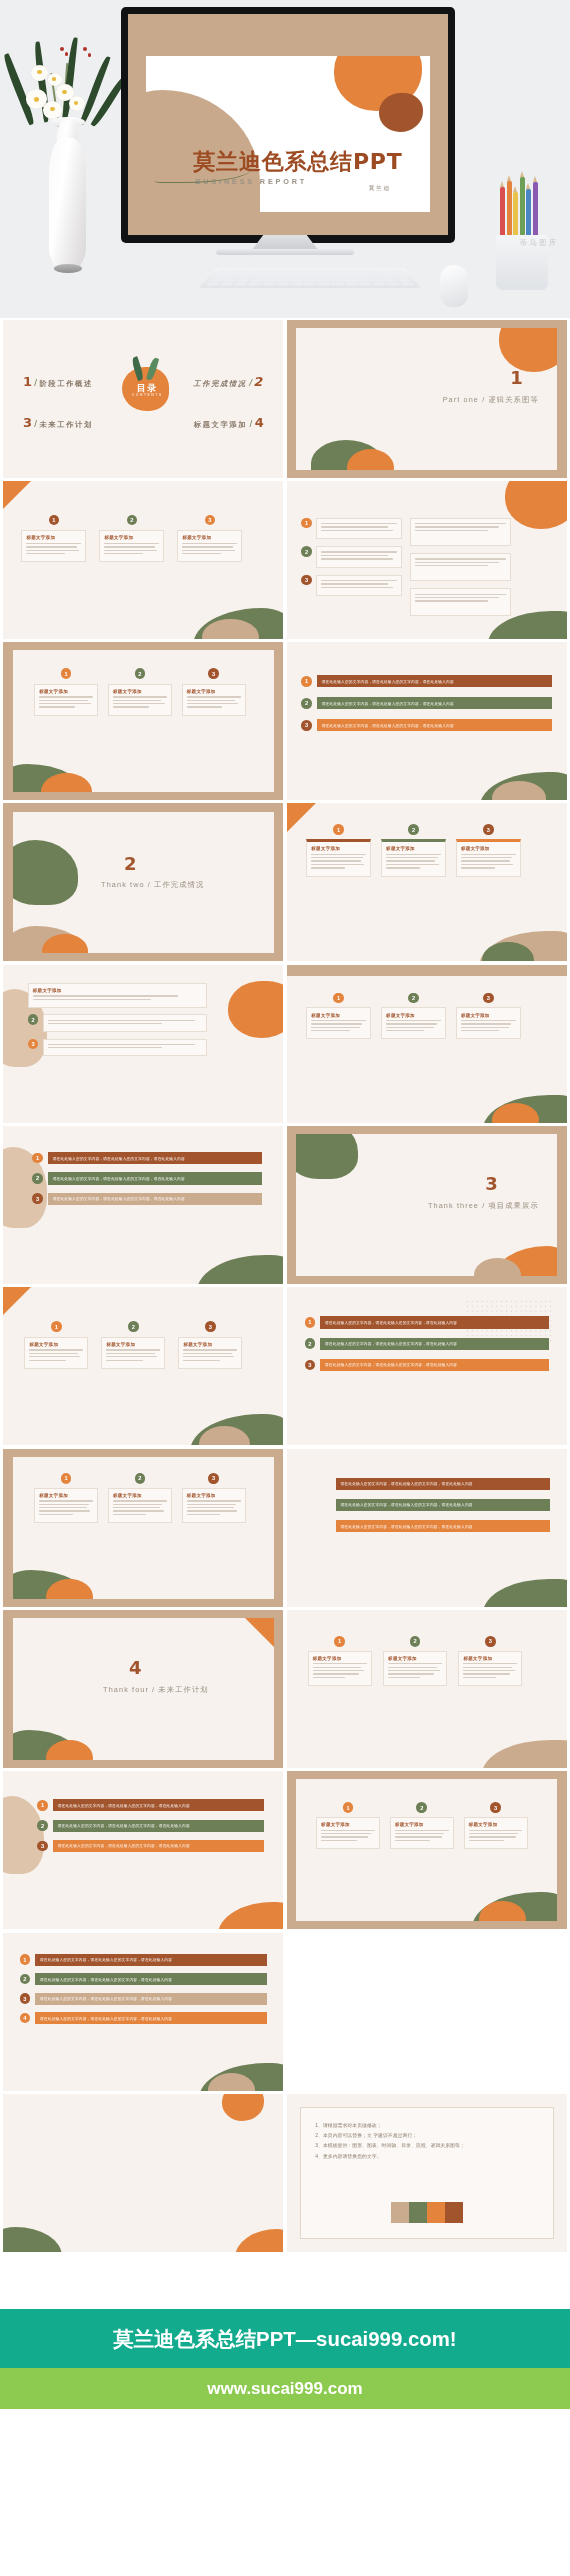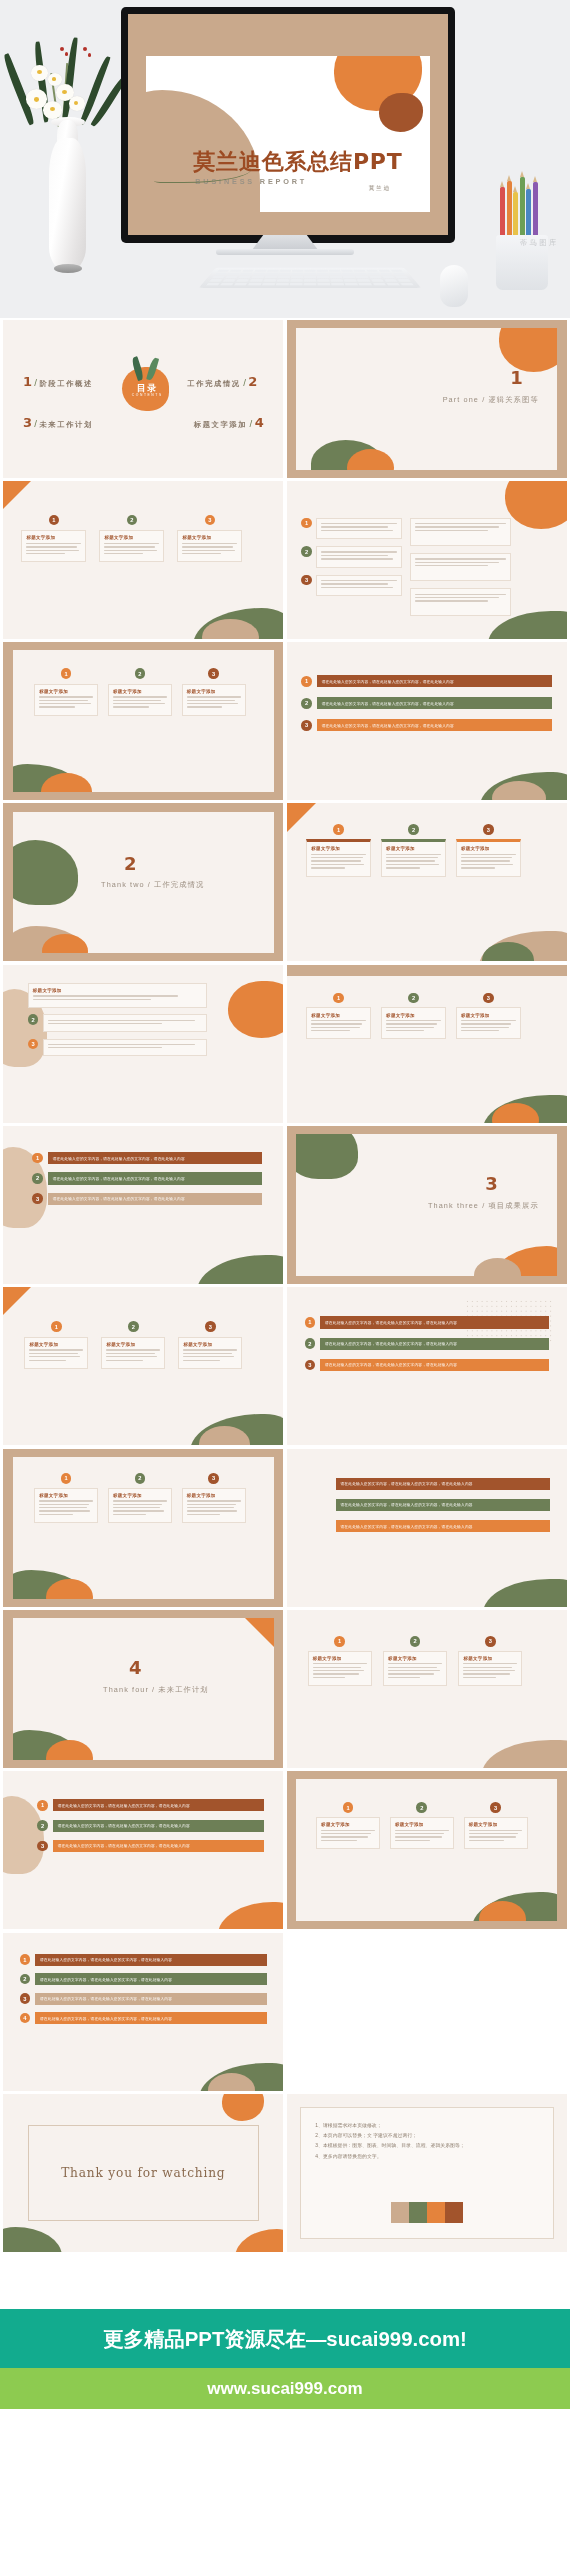--- a/index.html
+++ b/index.html
@@ -323,21 +323,21 @@
       <div class="leaf" style="left:135px;top:36px;width:7.3px;height:24.4px;background:#3f6b4a;transform:rotate(-18deg);"></div>
       <div class="leaf" style="left:143px;top:37px;width:7.3px;height:23px;background:#5b8a5f;transform:rotate(16deg);"></div>
       <div style="position:absolute;left:130px;top:62px;width:28px;text-align:center;color:#fff;font-size:9px;font-weight:bold;letter-spacing:1.6px;">目录</div>
       <div style="position:absolute;left:127px;top:73px;width:34px;text-align:center;color:#fff;font-size:3.3px;letter-spacing:1.6px;">CONTENTS</div>
 
       <div class="toc-item" style="position:absolute;left:19.6px;top:54px;">
         <span class="toc-num">1</span>
         <span class="toc-slash">/</span>
         <span class="toc-txt">阶段工作概述</span>
       </div>
-      <div class="toc-item" style="position:absolute;right:26px;top:54px;">
+      <div class="toc-item" style="position:absolute;right:20px;top:54px;font-style:italic;">
         <span class="toc-txt">工作完成情况</span>
         <span class="toc-slash">/</span>
         <span class="toc-num">2</span>
       </div>
       <div class="toc-item" style="position:absolute;left:19.6px;top:95px;">
         <span class="toc-num">3</span>
         <span class="toc-slash">/</span>
         <span class="toc-txt">未来工作计划</span>
       </div>
       <div class="toc-item" style="position:absolute;right:19.6px;top:95px;">
@@ -971,24 +971,20 @@
       </div>
     </div>
 
   </div>
 
   <div class="row">
     <div class="slide s-bg-cream">
       <div class="blob b-orange" style="right:19.6px;top:-9.8px;width:42px;height:37px;border-radius:50% 46% 54% 50%;"></div>
       <div class="blob b-green" style="left:-14.7px;bottom:-21px;width:73px;height:46px;border-radius:40% 70% 0 0;"></div>
       <div class="blob b-orange" style="right:-11.4px;bottom:-18px;width:60px;height:41px;border-radius:70% 30% 0 0;"></div>
-      <div style="position:absolute;left:24.4px;top:31px;right:24.4px;bottom:31px;border:0.8px solid #d9c8b6;
-                  display:flex;align-items:center;justify-content:center;">
-        <div class="thanks">Thank you for watching</div>
-      </div>
     </div>
 
     <div class="slide s-bg-cream">
       <div style="position:absolute;left:13px;top:13px;right:13px;bottom:13px;border:0.8px solid #e2d6c8;background:#fbf8f5;padding:13px 14.7px;">
         <div style="font-size:4.9px;color:#8a7a6a;line-height:2.1;">
           <div>1、请根据需求对本页做修改；</div>
           <div>2、本页内容可以替换；文 字建议不超过两行；</div>
           <div>3、本模板提供：图形、图表、时间轴、目录、流程、逻辑关系图等；</div>
           <div>4、更多内容请替换您的文字。</div>
         </div>
@@ -999,16 +995,16 @@
             <i style="background:#a2542c"></i>
         </div>
       </div>
     </div>
   </div>
 
 </div>
 
 <div class="white-gap"></div>
 
-<div class="banner banner-teal">更多精品PPT资源尽在—sucai999.com!</div>
+<div class="banner banner-teal">莫兰迪色系总结PPT—sucai999.com!</div>
 <div class="banner banner-green">www.sucai999.com</div>
 <div class="bottom-white"></div>
 
 
 </body></html>

